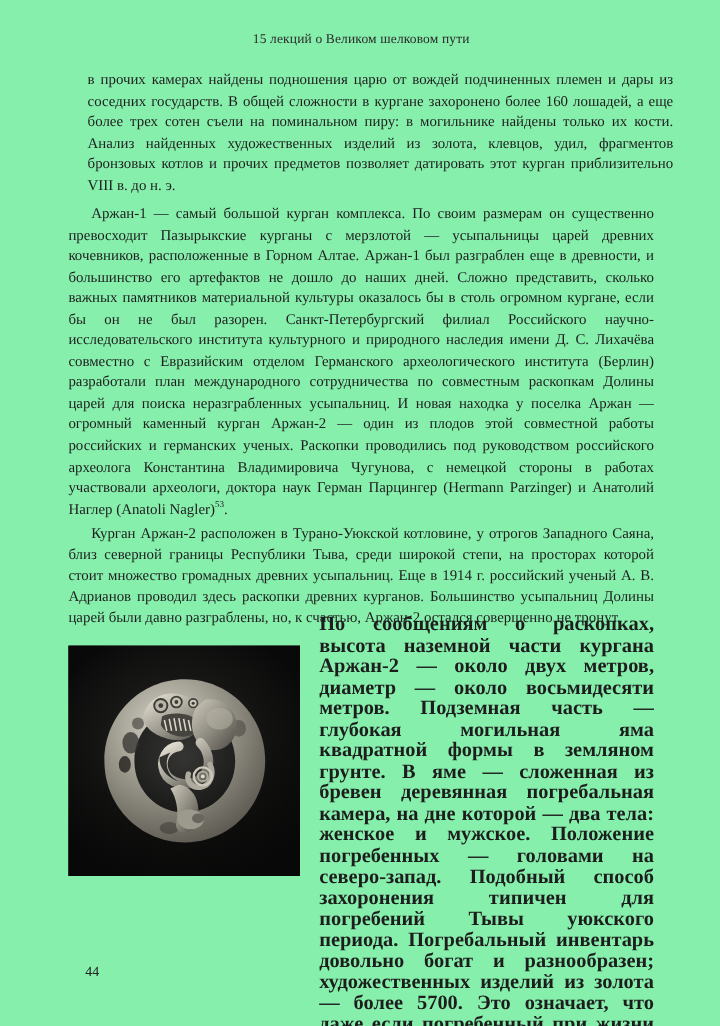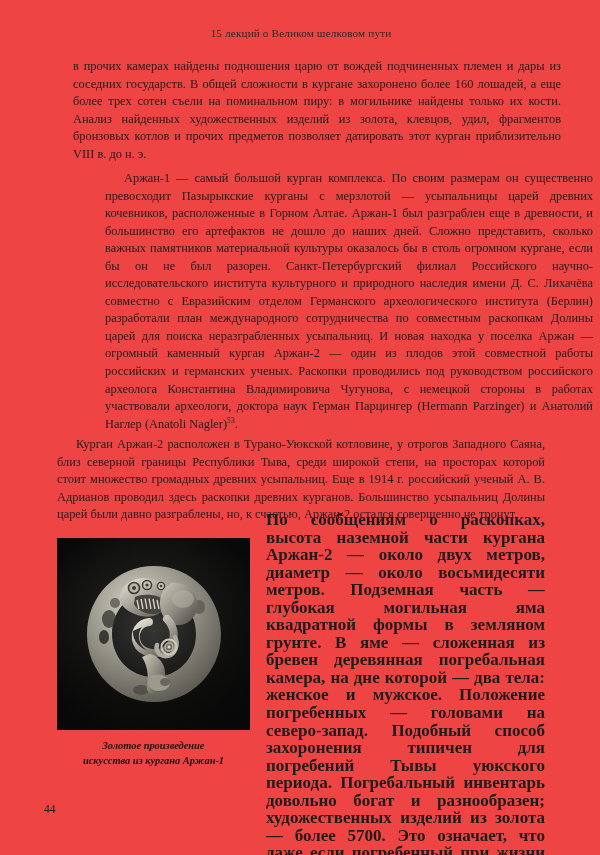--- a/index.html
+++ b/index.html
@@ -4,21 +4,21 @@
 <style>
   html, body {
     margin: 0;
     padding: 0;
     background: #ffffff;
   }
   .page {
     position: relative;
     width: 600px;
     height: 855px;
-    background: #ef4444;
+    background: #86efac;
     font-family: "Liberation Serif", "DejaVu Serif", serif;
     color: #1d1d1d;
     overflow: hidden;
     box-sizing: border-box;
   }
 
   .running-head {
     position: absolute;
     top: 27px;
     left: 57px;
@@ -35,21 +35,21 @@
     width: 488px;
     font-size: 12.4px;
     line-height: 17.55px;
     text-align: justify;
     text-justify: inter-word;
     color: #1d1d1d;
     hyphens: manual;
   }
 
   #para-1 { top: 58px; margin-left: 16px; }
-  #para-2 { top: 170px; margin-left: 48px; }
+  #para-2 { top: 170px; }
   #para-3 { top: 436px; }
 
   .indent { text-indent: 19px; }
 
   sup {
     font-size: 7.6px;
     vertical-align: super;
     line-height: 0;
   }
 
@@ -101,21 +101,21 @@
     width: 279px;
     font-size: 17px;
     line-height: 17.55px;
     text-align: justify;
     color: #1d1d1d;
     font-weight: bold;
   }
 
   .folio {
     position: absolute;
-    left: 44px;
+    left: 71px;
     top: 803px;
     font-size: 11.6px;
     color: #222222;
   }
 </style>
 </head>
 <body>
 
 <div class="page">
 
@@ -187,23 +187,19 @@
         <circle cx="90" cy="88" r="4" fill="none" stroke="#b0ac9f" stroke-width="1.6"></circle>
         <circle cx="90" cy="88" r="1.6" fill="#e0dbcf"></circle>
 
         <path d="M63 98 C68 106 70 116 68 126 C66 134 74 137 80 133 C86 129 88 118 85 108 C83 101 76 95 70 95 Z" fill="url(#gmet2)"></path>
         <path d="M70 118 C76 114 86 115 90 121 C93 126 88 132 80 132 C72 132 66 126 70 118 Z" fill="#9c998d"></path>
         <ellipse cx="86" cy="123" rx="5" ry="4" fill="#3f3d38" opacity="0.55"></ellipse>
 
         <path d="M63 68 C57 76 60 88 70 92 C62 90 53 82 54 72 Z" fill="#0d0d0c" opacity="0.8"></path>
       </svg>
     </div>
-    <div class="figure-caption">
-      <span>Золотое произведение</span><br>
-      <span>искусства из кургана Аржан-1</span>
-    </div>
   </div>
 
   <div class="side-column">По сообщениям о раскопках, высота наземной части кургана Аржан-2 — около двух метров, диаметр — около восьмидесяти метров. Подземная часть — глубокая могильная яма квадратной формы в земляном грунте. В яме — сложенная из бревен деревянная погребальная камера, на дне которой — два тела: женское и мужское. Положение погребенных — головами на северо-запад. Подобный способ захоронения типичен для погребений Тывы уюкского периода. Погребальный инвентарь довольно богат и разнообразен; художественных изделий из золота — более 5700. Это означает, что даже если погребенный при жизни не был царем, то он наверняка</div>
 
   <div class="folio">44</div>
 
 </div>
 
 </body></html>

